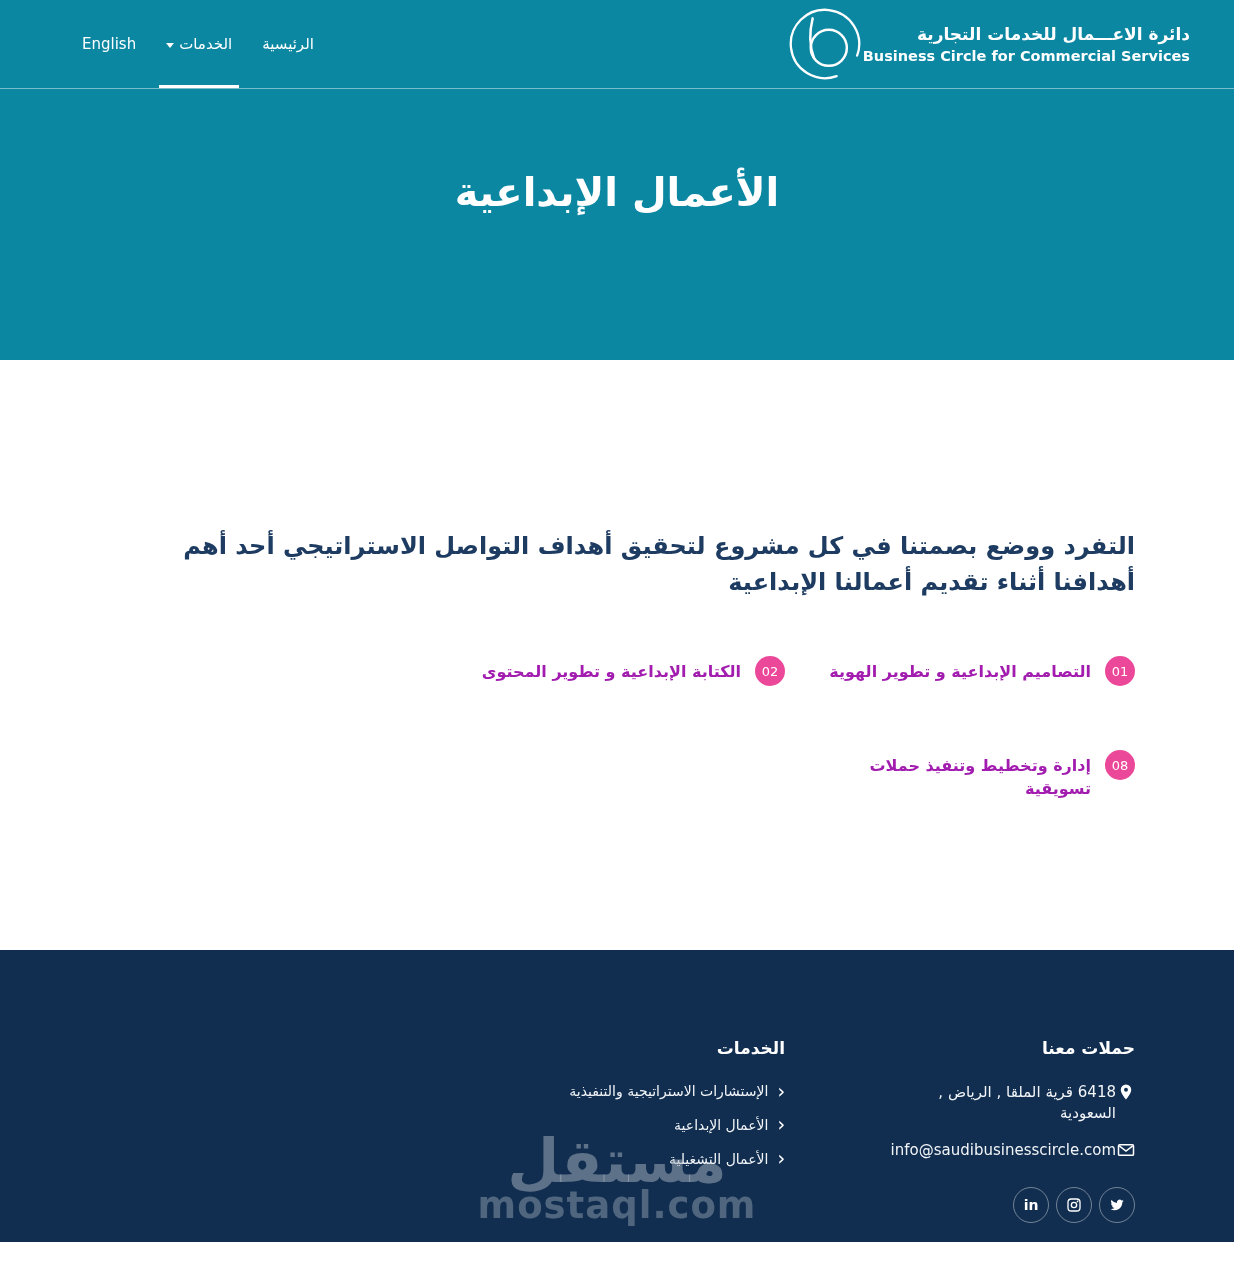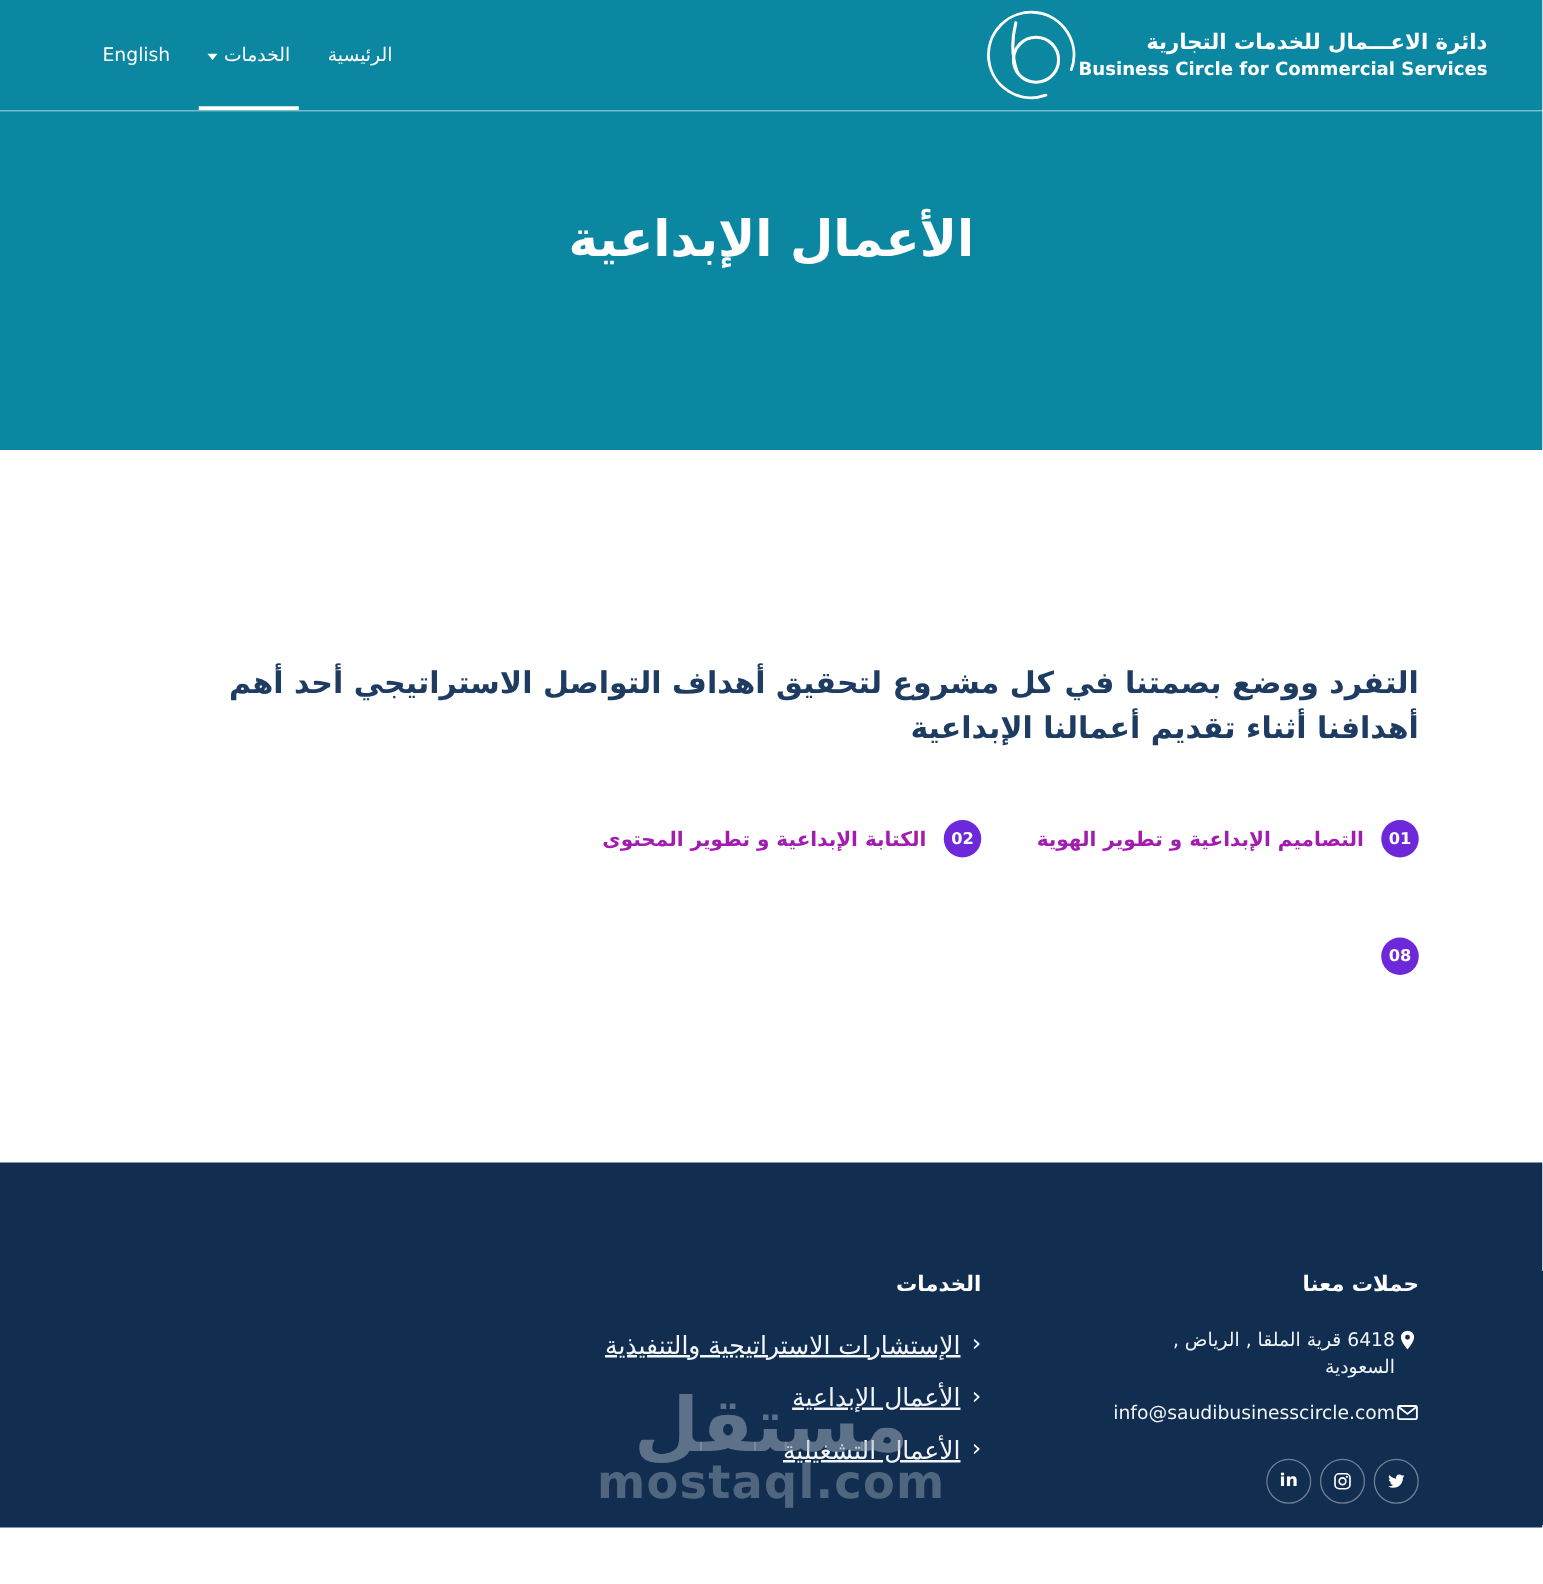--- a/index.html
+++ b/index.html
@@ -49,21 +49,21 @@
     line-height:1.5; text-align:right;
   }
   .items {
     margin-top:56px;
     display:grid; grid-template-columns:repeat(3,1fr);
     column-gap:14px; row-gap:64px;
   }
   .item { display:flex; align-items:flex-start; gap:14px; }
   .badge {
     flex:0 0 auto; width:30px; height:30px; border-radius:50%;
-    background:#6d28d9; color:#fff; font-size:13px; font-weight:700;
+    background:#ec4899; color:#fff; font-size:13px; font-weight:400;
     display:flex; align-items:center; justify-content:center;text-align:center;
   }
   .item-label {
     color:#a21caf; font-size:16px; font-weight:700;
     line-height:1.45; margin-top:4px; text-align:right;
   }
   .item-spacer { }
   
   footer {
     background:#112e50; height:292px; position:relative;
@@ -82,21 +82,21 @@
   .social-btn {
     width:36px; height:36px; border-radius:50%;
     border:1px solid rgba(255,255,255,.4);
     display:flex; align-items:center; justify-content:center;
     cursor:pointer; color:#fff;
   }
   .social-btn svg { width:16px; height:16px; }
   .in-glyph { font-size:14px; font-weight:700; color:#fff; font-family:"DejaVu Sans",sans-serif; }
   .f-link { display:flex; align-items:center; gap:9px; margin-bottom:14px; cursor:pointer; }
   .chev { color:#fff; font-size:19px; line-height:1; margin-top:-2px; }
-  .f-link-label { color:#f2f5f8; font-size:20px; line-height:1.4;text-decoration:underline; }
+  .f-link-label { color:#f2f5f8; font-size:14px; line-height:1.4; }
   
   .watermark {
     position:absolute; top:181px; left:50%; transform:translateX(-50%);
     text-align:center; pointer-events:none; z-index:3; line-height:1;
   }
   .wm-ar { font-size:60px; font-weight:700; color:rgba(170,180,192,.50); }
   .wm-en { font-size:37px; font-weight:700; color:rgba(170,180,192,.42); margin-top:-4px; letter-spacing:1px; }
 </style>
 </head>
 <body>
@@ -144,20 +144,21 @@
         <span class="badge">01</span>
         <span class="item-label">التصاميم الإبداعية و تطوير الهوية</span>
       </div>
       <div class="item">
         <span class="badge">02</span>
         <span class="item-label">الكتابة الإبداعية و تطوير المحتوى</span>
       </div>
       <div class="item-spacer"></div>
       <div class="item">
         <span class="badge">08</span>
+        <span class="item-label">إدارة وتخطيط وتنفيذ حملات تسويقية</span>
       </div>
     </div>
   </div>
 </main>
 
 <footer>
   <div class="container footer-grid">
 
     <div>
       <div class="f-heading">حملات معنا</div>

